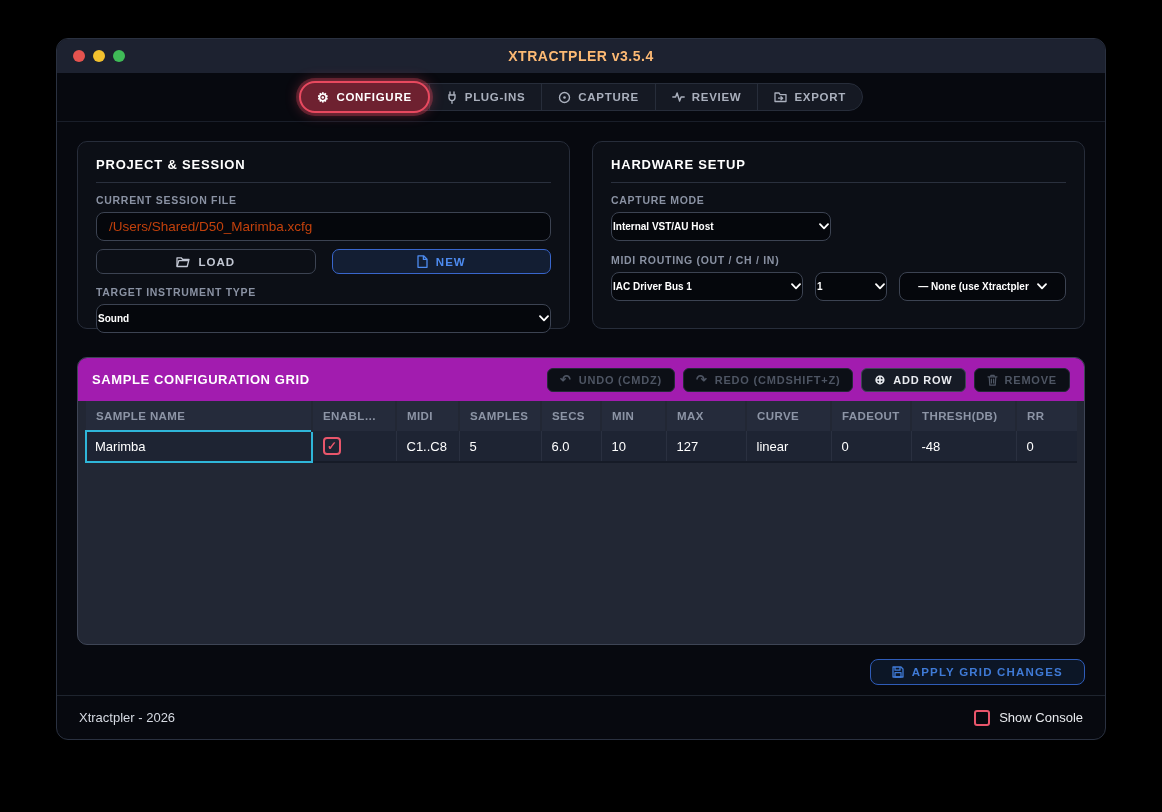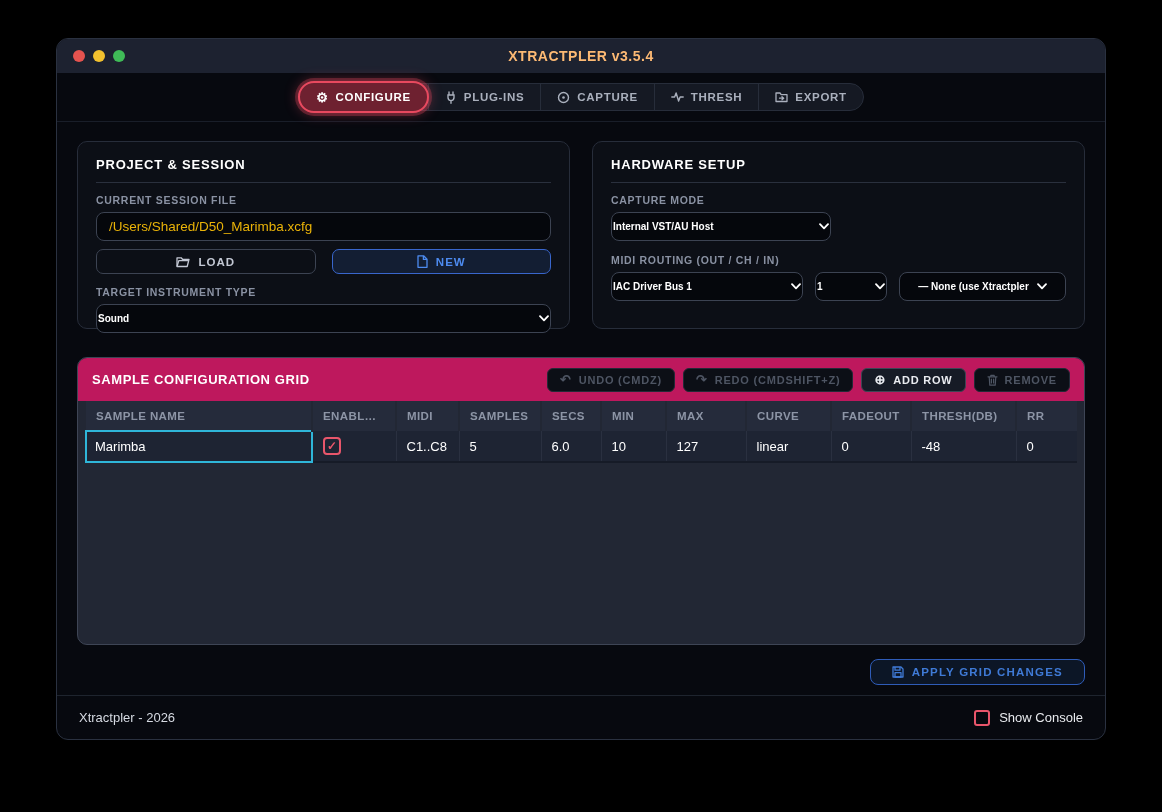--- a/index.html
+++ b/index.html
@@ -37,42 +37,42 @@
   
   .content { flex:1 1 auto; padding:19px 20px 0 20px; }
   .panels-row { display:flex; gap:22px; }
   .panel { flex:1; height:188px; background:#0c0f16; border:1px solid #272d3a;
     border-radius:10px; padding:15px 18px; }
   .panel-title { font-size:13px; font-weight:700; color:#fff; letter-spacing:.8px;
     padding-bottom:10px; border-bottom:1px solid #2a303d; margin-bottom:11px; }
   .field-label { font-size:10.5px; font-weight:700; color:#8a92a3; letter-spacing:.7px;
     margin-bottom:6px; }
   .text-input { width:100%; height:29px; background:#05070c; border:1px solid #3c4352;
-    border-radius:8px; color:#eab308; font-size:13.5px; padding:0 12px;
+    border-radius:8px; color:#c2410c; font-size:13.5px; padding:0 12px;
     font-family:"Liberation Sans", sans-serif; outline:none; }
   .btn-row { display:flex; gap:16px; margin:8px 0 12px 0;align-items:center; }
   .btn { flex:1; height:25px; border-radius:7px; display:flex; align-items:center;
     justify-content:center; gap:8px; font-size:11.5px; font-weight:700; letter-spacing:1px;
     cursor:default; }
   .btn-load { border:1px solid #3c4352; color:#c3c8d4; background:transparent; }
   .btn-new  { border:1px solid #3966cc; color:#4d8bf0; background:#131e33; }
 
   .select { height:29px; background:#05070c; border:1px solid #3c4352; border-radius:8px;
     color:#fff; font-size:10px; font-weight:600; display:flex; align-items:center;
     justify-content:space-between; padding:0 1px; cursor:default; overflow:hidden; }
   .select .val { white-space:nowrap; overflow:hidden; }
   .select .chev { flex:0 0 auto; margin-left:8px; display:flex; color:#fff; }
   .midi-row { display:flex; gap:12px; }
   .sel-capture { width:220px; }
   .sel-midi-out { width:192px; } .sel-midi-ch { width:72px; } .sel-midi-in { flex:1;justify-content:center; }
 
   
   .grid-panel { margin-top:28px; height:288px; background:#222734; border:1px solid #3e4555;
     border-radius:10px; overflow:hidden; display:flex; flex-direction:column; }
-  .grid-head { height:43px; background:#be185d; display:flex; align-items:center;
+  .grid-head { height:43px; background:#a21caf; display:flex; align-items:center;
     justify-content:space-between; padding:0 14px; flex:0 0 auto; }
   .grid-title { font-size:13px; font-weight:700; color:#fff; letter-spacing:.6px; }
   .grid-actions { display:flex; gap:8px; }
   .gbtn { height:24px; display:flex; align-items:center; gap:7px; padding:0 12px;
     border-radius:6px; font-size:11px; font-weight:700; letter-spacing:.8px; cursor:default; }
   .gbtn.disabled { color:#4e5563; border:1px solid #232936; background:#0c0f16; }
   .gbtn.enabled  { color:#e9ebf0; border:1px solid #3e4554; background:#161b26; }
   .gicon { font-size:13px; line-height:1; }
 
   .grid-body { flex:1; padding:0 7px; }
@@ -140,21 +140,21 @@
           </svg>
         </span>
         <span>CAPTURE</span>
       </div>
       <div class="tab">
         <span class="ticon">
           <svg width="13" height="12" viewBox="0 0 13 12" fill="none" stroke="currentColor" stroke-width="1.4" stroke-linejoin="round" stroke-linecap="round">
             <polyline points="0.8,6 3.6,6 5.1,2 7.6,10 9.1,6 12.2,6"></polyline>
           </svg>
         </span>
-        <span>THRESH</span>
+        <span>REVIEW</span>
       </div>
       <div class="tab">
         <span class="ticon">
           <svg width="13" height="12" viewBox="0 0 13 12" fill="none" stroke="currentColor" stroke-width="1.3" stroke-linejoin="round" stroke-linecap="round">
             <path d="M1 10.5V2h4l1.2 1.6H12v6.9z"></path>
               <path d="M4.5 7.2h4M7 5.7l1.7 1.5L7 8.7"></path>
           </svg>
         </span>
         <span>EXPORT</span>
       </div>

